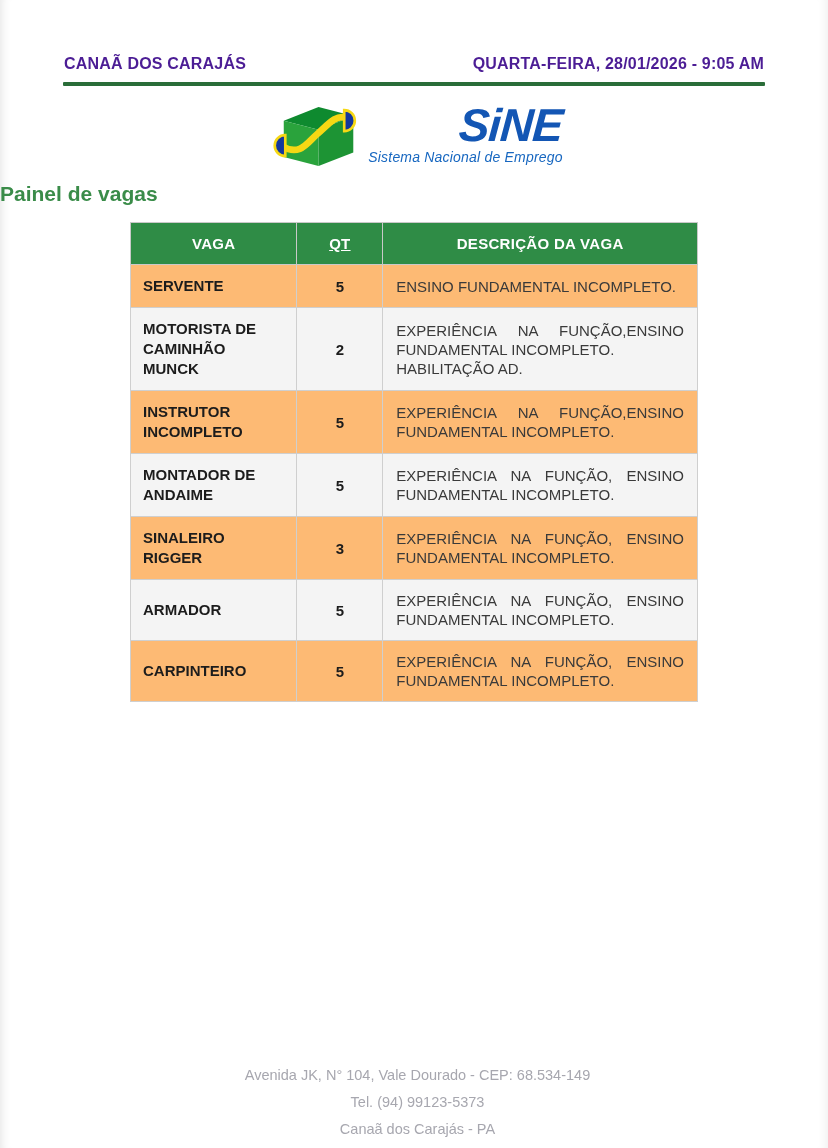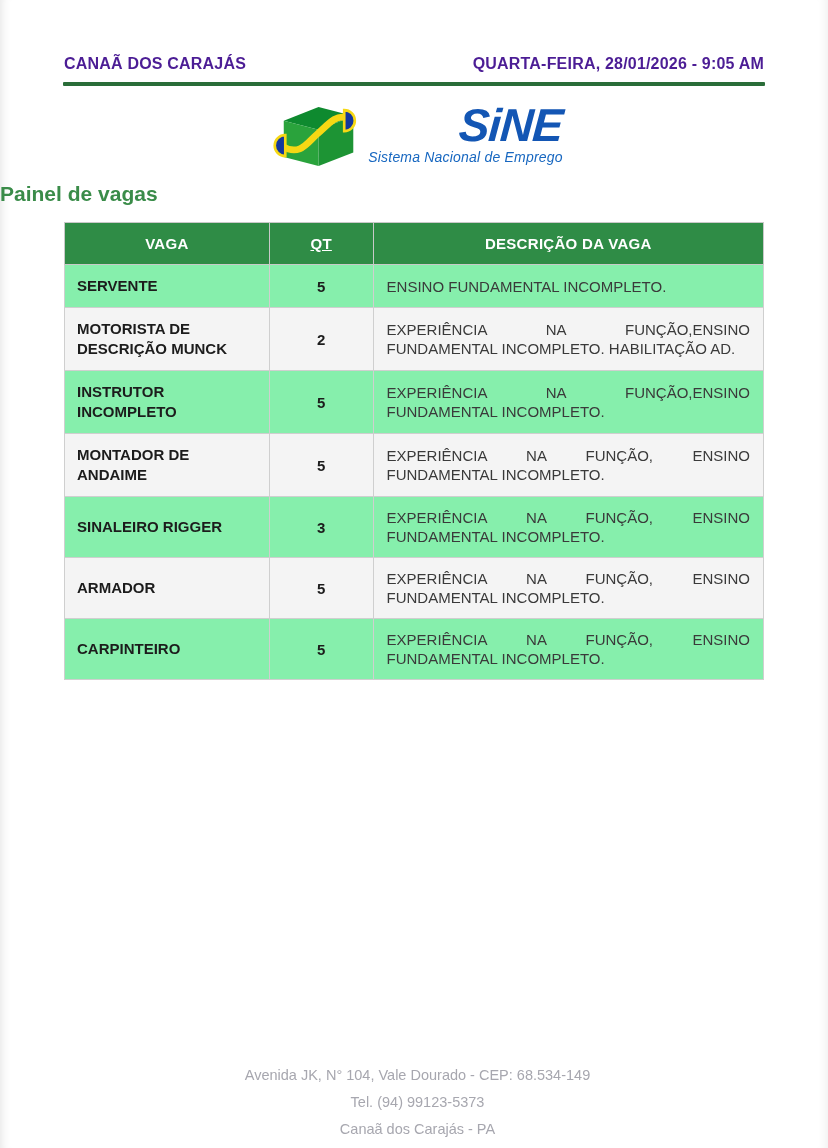--- a/index.html
+++ b/index.html
@@ -63,42 +63,42 @@
   }
   .title {
     margin-top: 13px;
     text-align: left;
     color: #3a8c49;
     font-size: 21px;
     font-weight: bold;
   }
   
   table.vac {
-    width: 700px;
+    width: 568px;
     margin: 16px auto 0 auto;
     border-collapse: collapse;
     table-layout: fixed;
   }
   .vac th {
     background: #2f8c46;
     color: #ffffff;
     font-size: 15px;
     font-weight: bold;
     padding: 12px 8px;
     border: 1px solid #c9c9c9;
     letter-spacing: .3px;
   }
   .c-vaga { width: 29%; }
   .c-qt { width: 13.5%; text-decoration: underline; }
   .c-desc { width: 57.5%; }
   .vac td {
     border: 1px solid #cfcfcf;
     font-size: 15px;
     vertical-align: middle;
-    background: #86efac;
+    background: #fdba74;
   }
   .vac tbody tr:nth-child(even) td { background: #f4f4f4; }
   td.vaga { font-weight: bold; color: #1c1c1c; padding: 11px 12px; line-height: 20px; }
   td.qt   { text-align: center; font-weight: bold; color: #1c1c1c; }
   td.desc { padding: 11px 13px; color: #3a3a3a; line-height: 19px; }
   td.desc .jline { text-align: justify; text-align-last: justify; }
   td.desc .lline { text-align: left; }
   
   .footer {
     position: absolute;
@@ -155,21 +155,21 @@
     </thead>
     <tbody id="rows">
         <tr>
           <td class="vaga">SERVENTE</td>
           <td class="qt">5</td>
           <td class="desc">
             <div class="lline">ENSINO FUNDAMENTAL INCOMPLETO.</div>
           </td>
         </tr>
         <tr>
-          <td class="vaga">MOTORISTA DE DESCRIÇÃO MUNCK</td>
+          <td class="vaga">MOTORISTA DE CAMINHÃO MUNCK</td>
           <td class="qt">2</td>
           <td class="desc">
             <div class="jline">EXPERIÊNCIA NA FUNÇÃO,ENSINO</div>
             <div class="lline">FUNDAMENTAL INCOMPLETO. HABILITAÇÃO AD.</div>
           </td>
         </tr>
         <tr>
           <td class="vaga">INSTRUTOR INCOMPLETO</td>
           <td class="qt">5</td>
           <td class="desc">

